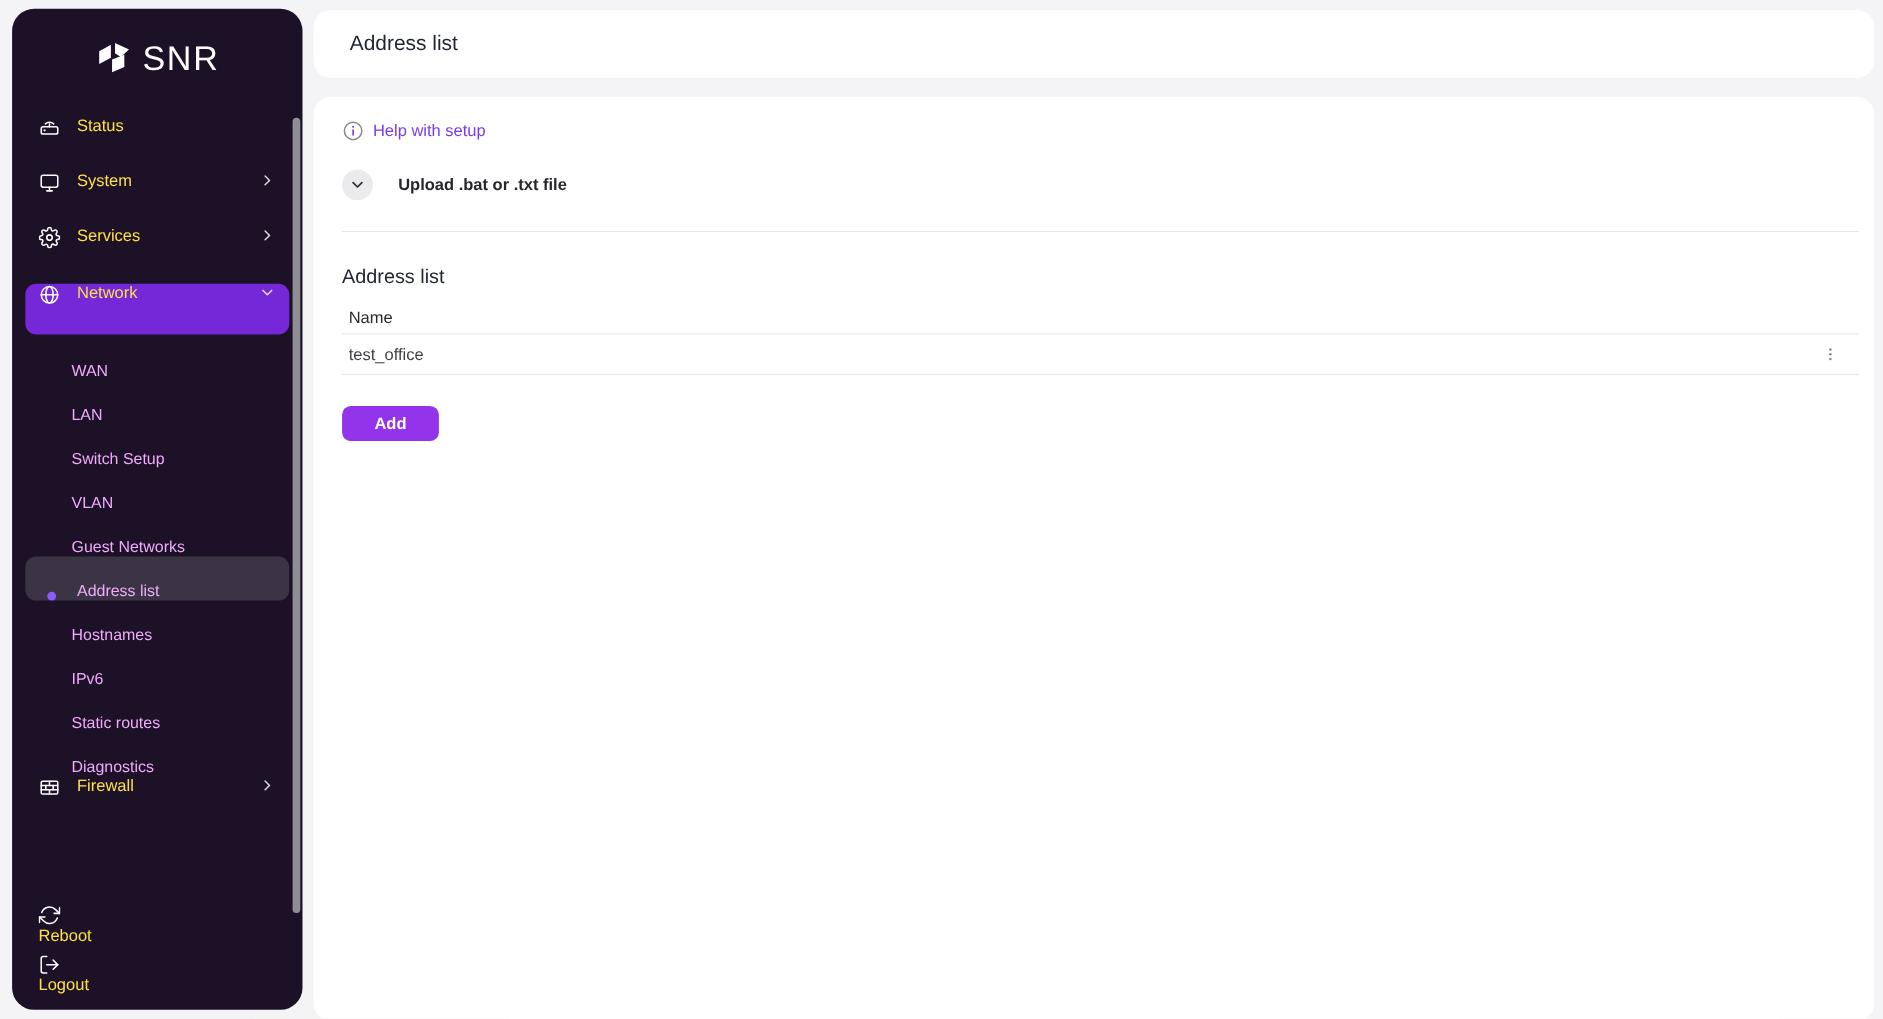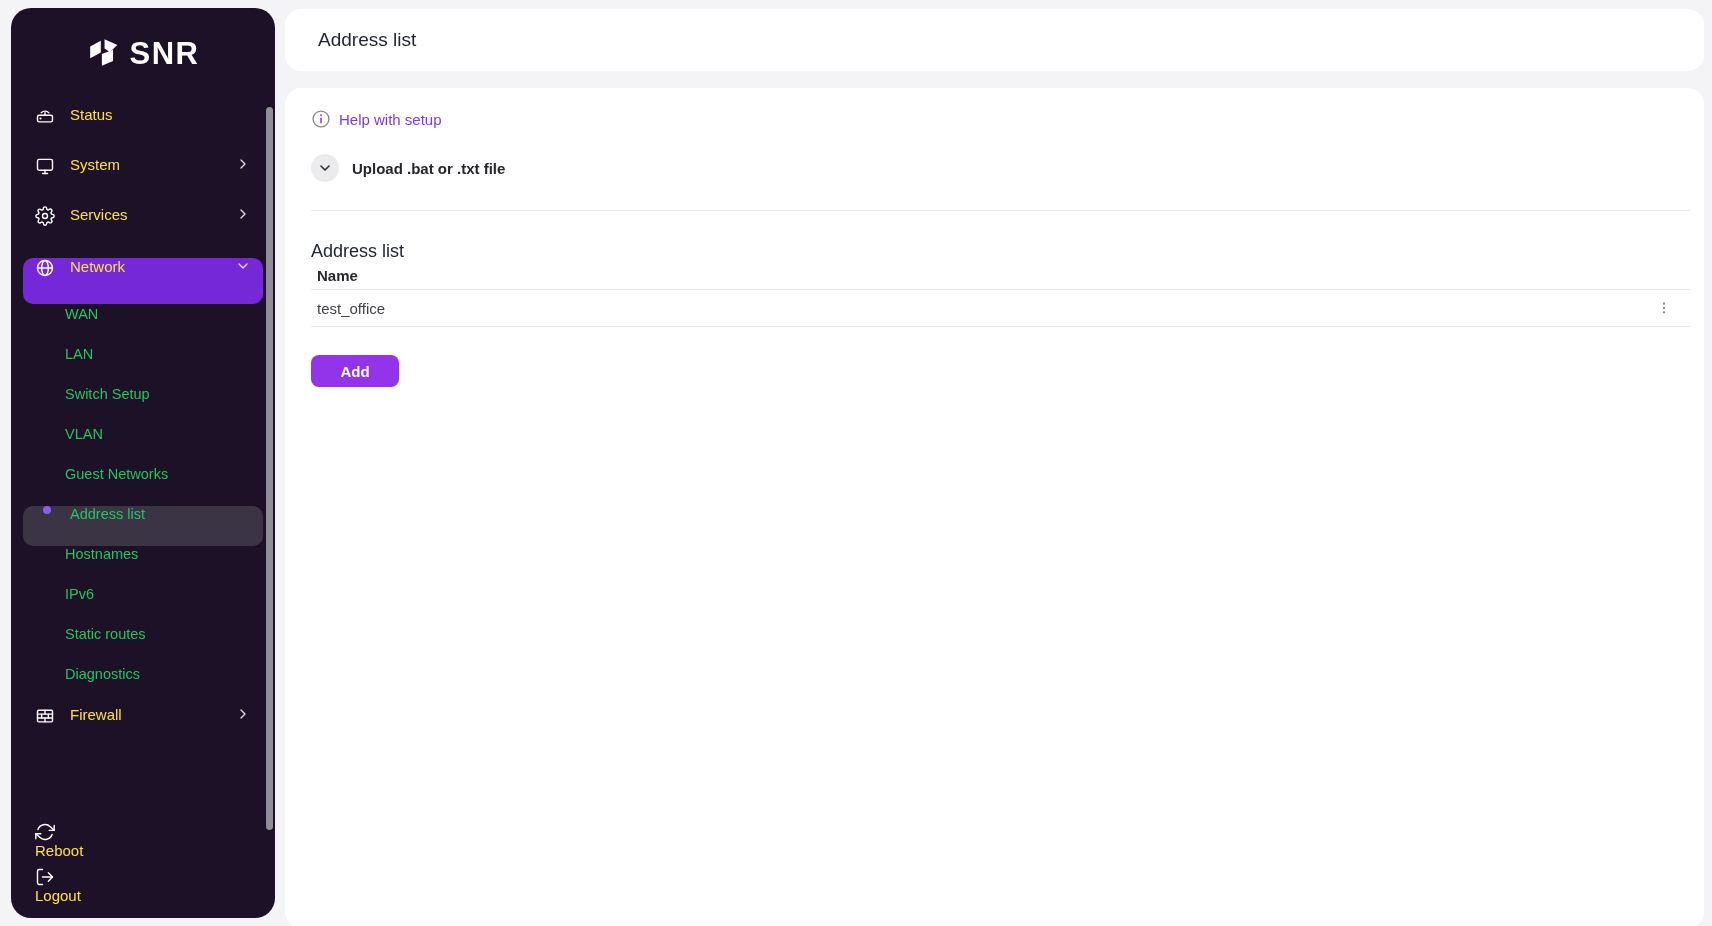--- a/index.html
+++ b/index.html
@@ -12,37 +12,37 @@
   .page { position:relative; width:1712px; height:926px; overflow:hidden; background:#f4f4f6; }
 
   
   .sidebar {
     position:absolute; left:11px; top:8px; width:264px; height:910px;
     background:#1c1126; border-radius:20px; color:#f2f0f6; overflow:hidden;
   }
   .logo {
     height:92px; display:flex; align-items:center; justify-content:center; gap:9px;
   }
-  .logo-text { font-size:31px; font-weight:bold; letter-spacing:1.5px; color:#ffffff; }
+  .logo-text { font-size:31px; font-weight:normal; letter-spacing:1.5px; color:#ffffff; }
 
   .nav {
     position:absolute; top:98px; left:0; right:0; height:723px;
     overflow:hidden; padding:0 12px;
   }
   .nav-item {
     display:flex; align-items:flex-start; height:50px; padding:0 12px;
     border-radius:10px; font-size:15px; font-weight:500; cursor:pointer;
     color:#fde047;
   }
   .nav-item .ic { width:20px; height:20px; flex:0 0 20px; margin-right:15px; display:flex; }
   .nav-item .chev { margin-left:auto; width:16px; height:16px; display:flex; opacity:.85; }
   .nav-item.active { background:#7428d8; height:46px; margin:2px 0; }
   .sub-item {
-    display:flex; align-items:flex-start; height:40px; padding:0 12px 0 42px;
-    border-radius:10px; font-size:14.5px; font-weight:500; cursor:pointer; color:#22c55e;
+    display:flex; align-items:flex-end; height:40px; padding:0 12px 0 42px;
+    border-radius:10px; font-size:14.5px; font-weight:500; cursor:pointer; color:#f0abfc;
   }
   .sub-item.selected { background:#3b3444; padding-left:20px; }
   .sub-item .dot { width:8px; height:8px; border-radius:50%; background:#8b5cf6; margin-right:19px; }
   .sidebar-scrollbar {
     position:absolute; right:2px; top:99px; width:7px; height:723px;
     background:#8e8e94; border-radius:4px;
   }
   .sidebar-bottom {
     position:absolute; left:12px; right:12px; bottom:6px;
   }
@@ -64,36 +64,36 @@
     background:#ffffff; border-radius:16px;
     padding:0 14px 0 26px;
   }
   .help-row {
     margin-top:20px; height:22px; display:flex; align-items:center; gap:8px;
     cursor:pointer; width:fit-content;
   }
   .help-row .info { width:20px; height:20px; }
   .help-label { color:#7c3aed; font-size:15px; }
 
-  .upload-row { margin-top:24px; height:28px; display:flex; align-items:center; gap:13px; }
+  .upload-row { margin-top:24px; height:28px; display:flex; align-items:center; gap:23px; }
   .chev-btn {
     width:28px; height:28px; border-radius:50%; background:#ebebee; border:none;
     display:flex; align-items:center; justify-content:center; cursor:pointer; padding:0;
   }
   .chev-btn svg { width:16px; height:16px; stroke:#2e2e33; }
   .upload-label { font-size:15px; font-weight:bold; color:#26262c; }
 
   .divider { margin-top:28px; border-top:1px solid #e8e8eb; height:0; }
 
   .section-title { margin-top:29px; font-size:18px; line-height:22px; color:#222733; font-weight:500; }
 
   .table-head {
-    margin-top:0; height:28px; border-bottom:1px solid #e8e8eb;
+    margin-top:14px; height:28px; border-bottom:1px solid #e8e8eb;
     display:flex; align-items:center; padding-left:6px;
-    font-size:15px; font-weight:bold; color:#27272c;
+    font-size:15px; font-weight:normal; color:#27272c;
   }
   .table-row {
     position:relative; height:37px; border-bottom:1px solid #e8e8eb;
     display:flex; align-items:center; padding-left:6px;
     font-size:15px; color:#3f3f46;
   }
   .kebab-btn {
     position:absolute; right:12px; top:50%; transform:translateY(-50%);
     width:28px; height:28px; border:none; background:transparent; cursor:pointer;
     display:flex; align-items:center; justify-content:center; padding:0;

